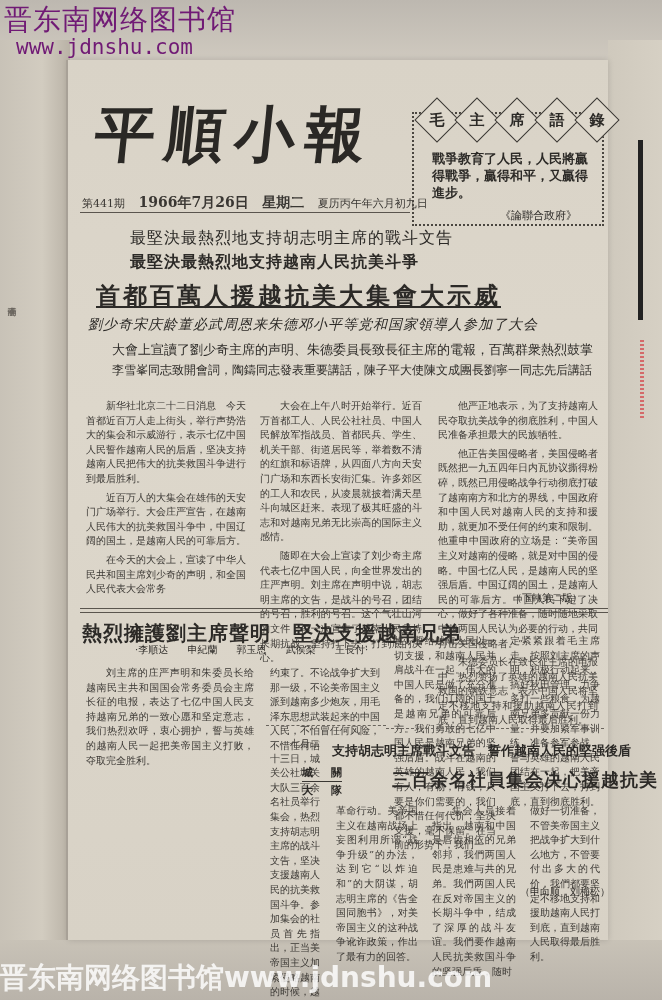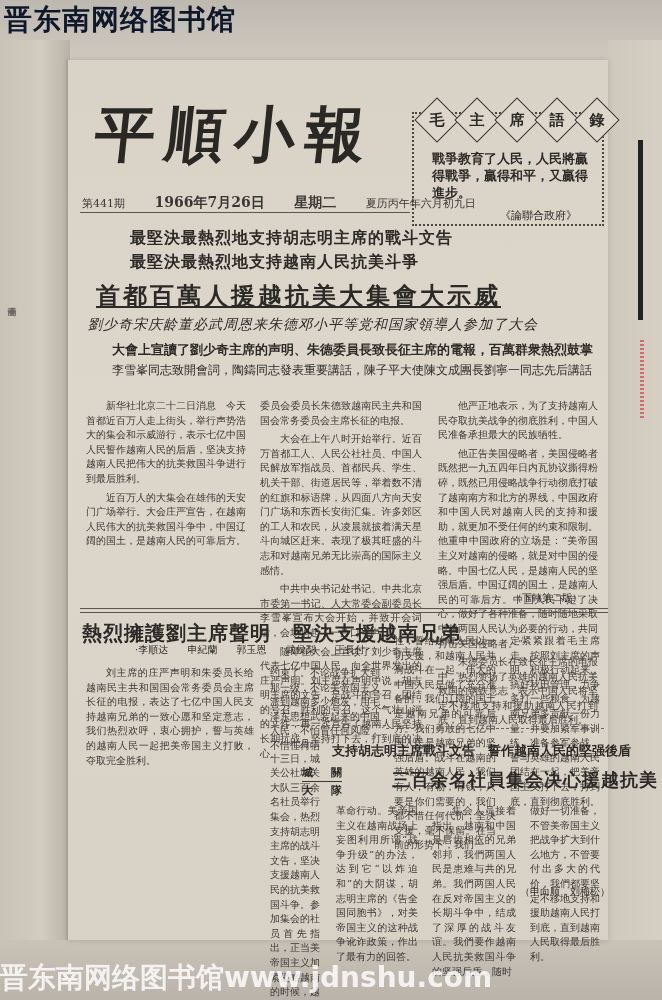--- a/index.html
+++ b/index.html
@@ -7,43 +7,43 @@
     background:linear-gradient(180deg,#bdb8b0 0%,#cfc9bf 6%,#d6d0c4 20%,#d3cdc1 60%,#cdc7bb 92%,#b9b3aa 100%);
     font-family:"DejaVu Serif","Liberation Serif",serif;color:#2c2a27;}
   .paper{position:absolute;left:68px;top:60px;width:540px;height:880px;
     background:linear-gradient(180deg,#d9d3c7 0%,#ddd7cb 40%,#d8d2c6 100%);
     box-shadow:-2px 0 0 #a8a197, 0 0 6px rgba(0,0,0,.15);}
   .left-fold{position:absolute;left:0;top:40px;width:70px;height:900px;
     background:linear-gradient(90deg,#c8c2b7,#d2ccc0 60%,#b9b2a6);}
   .left-fold .col{position:absolute;left:6px;top:260px;font-size:9px;line-height:11px;color:#6a655e;writing-mode:vertical-rl;}
   .right-strip{position:absolute;left:608px;top:40px;width:54px;height:900px;
     background:linear-gradient(90deg,#cfc9bd,#d6d0c4);}
-  .wm-top{position:absolute;left:4px;top:4px;color:#0f172a;font-family:"DejaVu Sans","Liberation Sans",sans-serif;font-weight:bold;}
+  .wm-top{position:absolute;left:4px;top:4px;color:#701a75;font-family:"DejaVu Sans","Liberation Sans",sans-serif;font-weight:normal;}
   .wm-top .cn{font-size:28px;letter-spacing:1px;line-height:32px;}
   .wm-top .url{font-size:21px;line-height:22px;margin-left:12px;font-family:"DejaVu Sans Mono","Liberation Mono",monospace;}
   .wm-bot{position:absolute;left:0;top:958px;width:662px;font-size:28px;line-height:40px;font-weight:bold;
     color:rgba(255,255,255,.82);font-family:"DejaVu Sans","Liberation Sans",sans-serif;white-space:nowrap;}
   .masthead{position:absolute;left:95px;top:95px;font-size:60px;font-weight:bold;letter-spacing:10px;
     font-family:"DejaVu Serif",serif;color:#2a2825;transform:skewX(-6deg);}
   .dateline{position:absolute;left:82px;top:194px;font-size:11px;color:#3a3733;white-space:nowrap;}
-  .dateline span{margin-right:26px;}
+  .dateline span{margin-right:10px;}
   .dateline .big{font-size:14px;font-weight:bold;}
   .quote{position:absolute;left:412px;top:112px;width:188px;height:110px;border:2px dotted #4a4640;}
   .quote-tabs{position:absolute;left:418px;top:104px;display:flex;gap:2px;}
   .quote-tab{width:30px;height:30px;transform:rotate(45deg);border:1px solid #3a3733;background:#ddd7cb;
     display:flex;align-items:center;justify-content:center;margin:0 3px;}
   .quote-tab span{transform:rotate(-45deg);font-size:15px;font-weight:bold;}
   .quote-body{position:absolute;left:432px;top:150px;width:168px;font-size:13px;line-height:17px;font-weight:bold;}
   .quote-src{position:absolute;left:500px;top:208px;font-size:11px;}
   .rule{position:absolute;height:2px;background:#5a554e;}
-  .sub1{position:absolute;left:130px;top:228px;font-size:16px;font-weight:bold;letter-spacing:1px;white-space:nowrap;}
+  .sub1{position:absolute;left:130px;top:228px;font-size:16px;font-weight:normal;letter-spacing:1px;white-space:nowrap;}
   .sub2{position:absolute;left:130px;top:252px;font-size:16px;font-weight:bold;letter-spacing:1px;white-space:nowrap;}
   .main-head{position:absolute;left:96px;top:280px;font-size:24px;font-weight:bold;letter-spacing:3px;white-space:nowrap;text-decoration:underline;}
   .leaders{position:absolute;left:88px;top:316px;font-size:14px;letter-spacing:1px;white-space:nowrap;font-style:italic;text-align:center;}
-  .deck1{position:absolute;left:112px;top:341px;font-size:13px;font-weight:bold;white-space:nowrap;}
+  .deck1{position:absolute;left:112px;top:341px;font-size:13px;font-weight:normal;white-space:nowrap;}
   .deck2{position:absolute;left:112px;top:362px;font-size:12px;white-space:nowrap;}
   .col-text{position:absolute;font-size:10px;line-height:14.6px;color:#3b3834;text-align:justify;}
   .col-text p{margin:4px;text-indent:2em;}
   .dash{position:absolute;border-top:1px dashed #6a655e;}
   .h2{position:absolute;left:82px;top:620px;font-size:20px;font-weight:bold;white-space:nowrap;letter-spacing:1px;}
   .h2 .gap{display:inline-block;width:22px;}
   .bylines{position:absolute;left:135px;top:643px;font-size:10px;white-space:nowrap;}
   .bylines span{margin-right:16px;}
   .h3a{position:absolute;left:332px;top:742px;font-size:13px;font-weight:bold;white-space:nowrap;}
   .h3b{position:absolute;left:392px;top:768px;font-size:18px;font-weight:bold;white-space:nowrap;letter-spacing:1px;}
@@ -100,25 +100,24 @@
 <div class="sub1">最堅決最熱烈地支持胡志明主席的戰斗文告</div>
 <div class="sub2">最堅決最熱烈地支持越南人民抗美斗爭</div>
 <div class="main-head">首都百萬人援越抗美大集會大示威</div>
 <div class="leaders">劉少奇宋庆龄董必武周恩来朱德邓小平等党和国家領導人参加了大会</div>
 <div class="deck1">大會上宣讀了劉少奇主席的声明、朱德委員長致長征主席的電報，百萬群衆熱烈鼓掌</div>
 <div class="deck2">李雪峯同志致開會詞，陶鑄同志發表重要講話，陳子平大使陳文成團長劉寧一同志先后講話</div>
 
 <div class="col-text" style="left:82px;top:395px;width:168px;">
   <p>新华社北京二十二日消息　今天首都近百万人走上街头，举行声势浩大的集会和示威游行，表示七亿中国人民誓作越南人民的后盾，坚决支持越南人民把伟大的抗美救国斗争进行到最后胜利。</p>
   <p>近百万人的大集会在雄伟的天安门广场举行。大会庄严宣告，在越南人民伟大的抗美救国斗争中，中国辽阔的国土，是越南人民的可靠后方。</p>
+  <p>在今天的大会上，宣读了中华人民共和国主席刘少奇的声明，和全国人民代表大会常务</p>
 </div>
 <div class="col-text" style="left:256px;top:395px;width:170px;">
-  <p style="text-indent:0">委员会委员长朱德致越南民主共和国国会常务委员会主席长征的电报。</p>
   <p>大会在上午八时开始举行。近百万首都工人、人民公社社员、中国人民解放军指战员、首都民兵、学生、机关干部、街道居民等，举着数不清的红旗和标语牌，从四面八方向天安门广场和东西长安街汇集。许多郊区的工人和农民，从凌晨就披着满天星斗向城区赶来。表现了极其旺盛的斗志和对越南兄弟无比崇高的国际主义感情。</p>
-  <p>中共中央书记处书记、中共北京市委第一书记、人大常委会副委员长李雪峯宣布大会开始，并致开会词后，会场响起了一片口号声。</p>
   <p>随即在大会上宣读了刘少奇主席代表七亿中国人民，向全世界发出的庄严声明。刘主席在声明中说，胡志明主席的文告，是战斗的号召，团结的号召，胜利的号召。这个气壮山河的文件，再一次宣告了越南人民坚持长期抗战，坚持打下去，打到底的决心。</p>
 </div>
 <div class="col-text" style="left:434px;top:395px;width:168px;">
   <p>他严正地表示，为了支持越南人民夺取抗美战争的彻底胜利，中国人民准备承担最大的民族牺牲。</p>
   <p>他正告美国侵略者，美国侵略者既然把一九五四年日内瓦协议撕得粉碎，既然已用侵略战争行动彻底打破了越南南方和北方的界线，中国政府和中国人民对越南人民的支持和援助，就更加不受任何的约束和限制。他重申中国政府的立场是：“美帝国主义对越南的侵略，就是对中国的侵略。中国七亿人民，是越南人民的坚强后盾。中国辽阔的国土，是越南人民的可靠后方。中国人民下定了决心，做好了各种准备，随时随地采取中越两国人民认为必要的行动，共同打击美国侵略者。”</p>
   <p>朱德委员长在致长征主席的电报中，热烈赞扬了英雄的越南人民抗美救国的钢铁意志，表示中国人民将坚定不移地支持和援助越南人民打到底，直到越南人民取得最后胜利。</p>
 </div>
 <div class="credit" style="left:512px;top:591px;">（下轉第二版）</div>
 
 <div class="rule" style="left:80px;top:608px;width:528px;height:3px;border-top:1px solid #5a554e;background:transparent;border-bottom:1px solid #5a554e;"></div>
@@ -172,14 +171,15 @@
 <div class="col-text" style="left:428px;top:800px;width:92px;">
   <p>集会人员接着指出，越南和中国是唇齿相依的兄弟邻邦，我們两国人民是患难与共的兄弟。我們两国人民在反对帝国主义的长期斗争中，结成了深厚的战斗友谊。我們要作越南人民抗美救国斗争的坚强后盾，随时</p>
 </div>
 <div class="col-text" style="left:526px;top:800px;width:78px;">
   <p style="text-indent:0">做好一切准备，不管美帝国主义把战争扩大到什么地方，不管要付出多大的代价，我們都要坚定不移地支持和援助越南人民打到底，直到越南人民取得最后胜利。</p>
 </div>
 <div class="credit" style="left:520px;top:885px;">（申向顺，刘梅松）</div>
 
 <div class="wm-top">
   <div class="cn">晋东南网络图书馆</div>
+  <div class="url">www.jdnshu.com</div>
 </div>
 <div class="wm-bot">晋东南网络图书馆www.jdnshu.com</div>
 
 </body></html>

